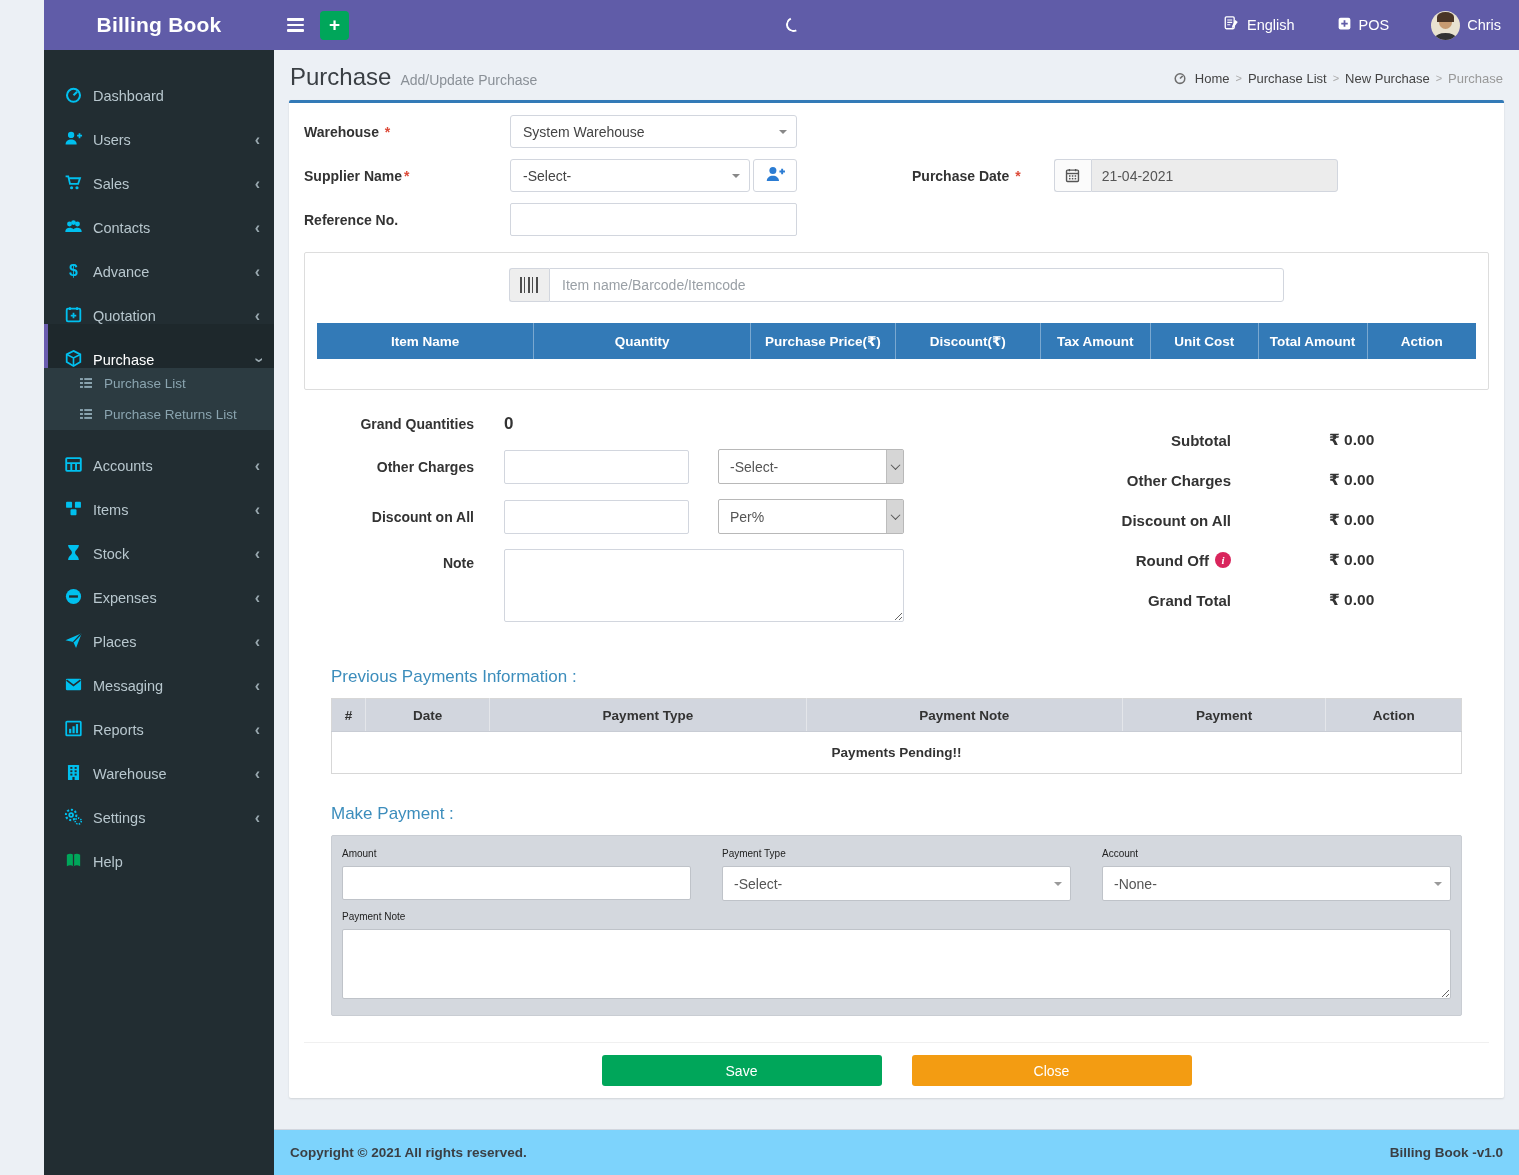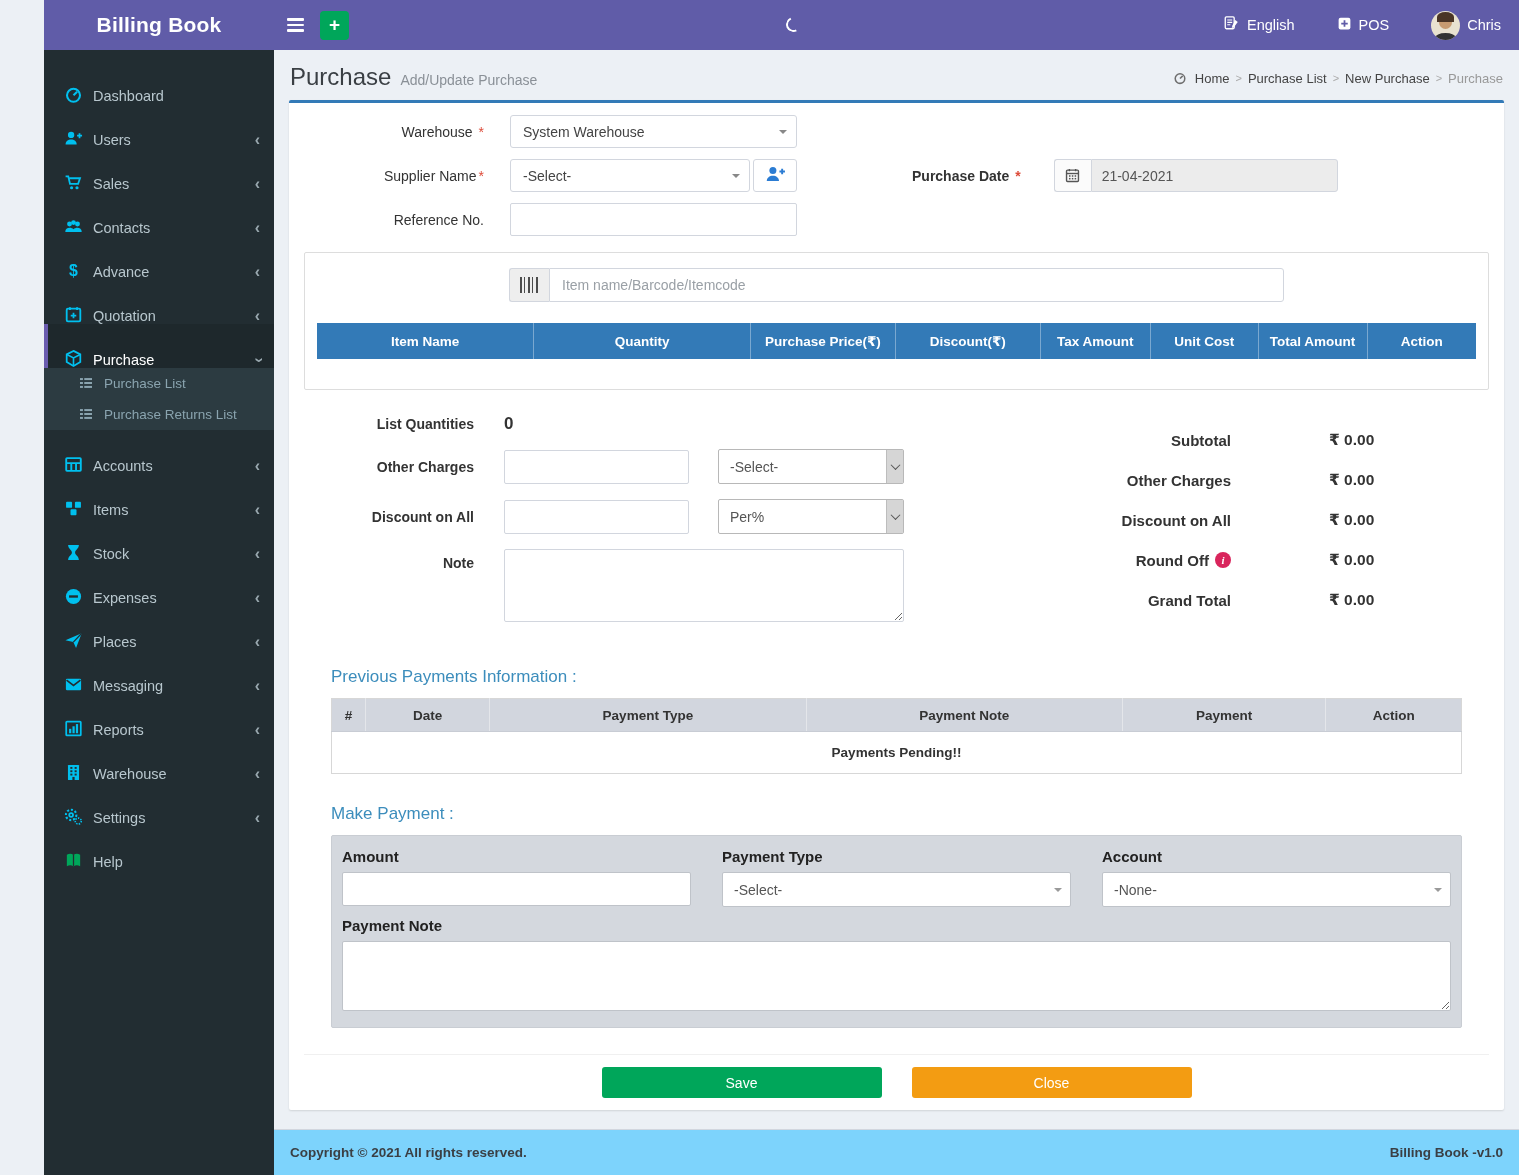--- a/index.html
+++ b/index.html
@@ -47,21 +47,21 @@
   .breadcrumb { margin-left: auto; display: flex; align-items: center; gap: 6px; font-size: 13px; color: #444; }
   .breadcrumb .bc-sep { color: #a9a9a9; font-size: 11px; }
   .breadcrumb .bc-link { cursor: pointer; color: #444; }
   .breadcrumb .bc-current { color: #999; }
   .bc-home-icon { display: flex; align-items: center; margin-right: 2px; }
 
   .card { margin: 0 15px 12px 15px; background: #fff; border-top: 3px solid #337ab7; border-radius: 2px; box-shadow: 0 1px 2px rgba(0,0,0,.12); padding: 12px 15px 12px 15px; position: relative; }
 
   
   .form-row { display: flex; align-items: center; margin-bottom: 11px; position: relative; }
-  .flabel { width: 180px; text-align: right; font-weight: 400; font-size: 14px; color: #333; margin-right: 26px; flex-shrink: 0; }
+  .flabel { width: 180px; font-weight: 700; font-size: 14px; color: #333; margin-right: 26px; flex-shrink: 0; }
   .req { color: #dd4b39; margin-left: 2px; }
   .s2 { height: 33px; border: 1px solid #d2d6de; border-radius: 3px; background: #fff; display: flex; align-items: center; padding: 0 24px 0 12px; position: relative; font-size: 14px; color: #444; cursor: pointer; }
   .s2-caret { position: absolute; right: 9px; top: 14px; border: 4.5px solid transparent; border-top-color: #888; }
   .w-287 { width: 287px; }
   .w-240 { width: 240px; }
   .addon-btn { width: 44px; height: 33px; margin-left: 3px; border: 1px solid #d2d6de; border-radius: 3px; background: #fff; display: flex; align-items: center; justify-content: center; cursor: pointer; }
   .txt-input { height: 33px; border: 1px solid #d2d6de; border-radius: 2px; padding: 0 10px; font-size: 14px; color: #444; font-family: inherit; outline: none; }
   .date-group { position: absolute; left: 608px; top: 0; display: flex; align-items: center; }
   .date-label { font-weight: 700; font-size: 14px; color: #333; margin-right: 33px; }
   .date-addon { width: 37px; height: 33px; background: #fbfbfb; border: 1px solid #d2d6de; border-right: none; border-radius: 3px 0 0 3px; display: flex; align-items: center; justify-content: center; cursor: pointer; }
@@ -101,21 +101,21 @@
   
   .section { margin: 0 27px; }
   .section-title { color: #3c8dbc; font-size: 17px; font-weight: 500; margin-top: 30px; margin-bottom: 11px; }
   .pp-table { width: 100%; border-collapse: collapse; border: 1px solid #d7d7d7; }
   .pp-table th { background: #d2d6de; color: #333; font-size: 13.5px; font-weight: 700; height: 33px; text-align: center; border-right: 1px solid #e4e6ea; border-bottom: 1px solid #c8ccd4; }
   .pp-table th:last-child { border-right: none; }
   .pp-table td { height: 42px; text-align: center; font-weight: 700; font-size: 13.5px; color: #333; background: #fff; }
 
   .pay-panel { background: #d4d8de; border: 1px solid #c9cdd3; border-radius: 2px; padding: 12px 10px 12px 10px; }
   .pay-grid { display: grid; grid-template-columns: 1fr 1fr 1fr; column-gap: 31px; }
-  .pay-label { font-weight: 700; font-size: 15px; color: #222; margin-bottom: 7px; }
+  .pay-label { font-weight: 400; font-size: 10px; color: #222; margin-bottom: 7px; }
   .pay-input { width: 100%; height: 34px; border: 1px solid #bfc3c9; border-radius: 2px; padding: 0 10px; font-size: 14px; font-family: inherit; color: #444; outline: none; }
   .psel { width: 100%; height: 35px; background: #fff; border: 1px solid #bfc3c9; border-radius: 2px; display: flex; align-items: center; padding: 0 22px 0 11px; font-size: 14px; color: #555; position: relative; cursor: pointer; }
   .psel-caret { position: absolute; right: 8px; top: 15px; border: 4px solid transparent; border-top-color: #9a9a9a; }
   .pay-note-label { margin-top: 10px; }
   .pay-note { width: 100%; height: 70px; border: 1px solid #bfc3c9; border-radius: 2px; padding: 6px 10px; font-size: 14px; font-family: inherit; color: #444; outline: none; background: #fff; }
 
   
   .actions { margin-top: 26px; border-top: 1px solid #f0f0f0; padding-top: 12px; display: flex; justify-content: center; gap: 30px; }
   .btn { width: 280px; height: 31px; border: none; border-radius: 3px; color: #fff; font-size: 14px; font-family: inherit; cursor: pointer; }
   .btn-save { background: #00a65a; text-align: center; }
@@ -537,21 +537,21 @@
                 <th>Total Amount</th>
                 <th>Action</th>
               </tr>
             </thead>
           </table>
         </div>
 
         <div class="totals-wrap">
           <div class="totals-left">
             <div class="t-row">
-              <div class="t-label">List Quantities</div>
+              <div class="t-label">Grand Quantities</div>
               <div class="tq-value">0</div>
             </div>
             <div class="t-row">
               <div class="t-label">Other Charges</div>
               <input class="txt-input small-input" style="">
               <div class="nsel">
                   <span>-Select-</span>
                   <span class="nsel-strip"></span>
                 </div>
             </div>

